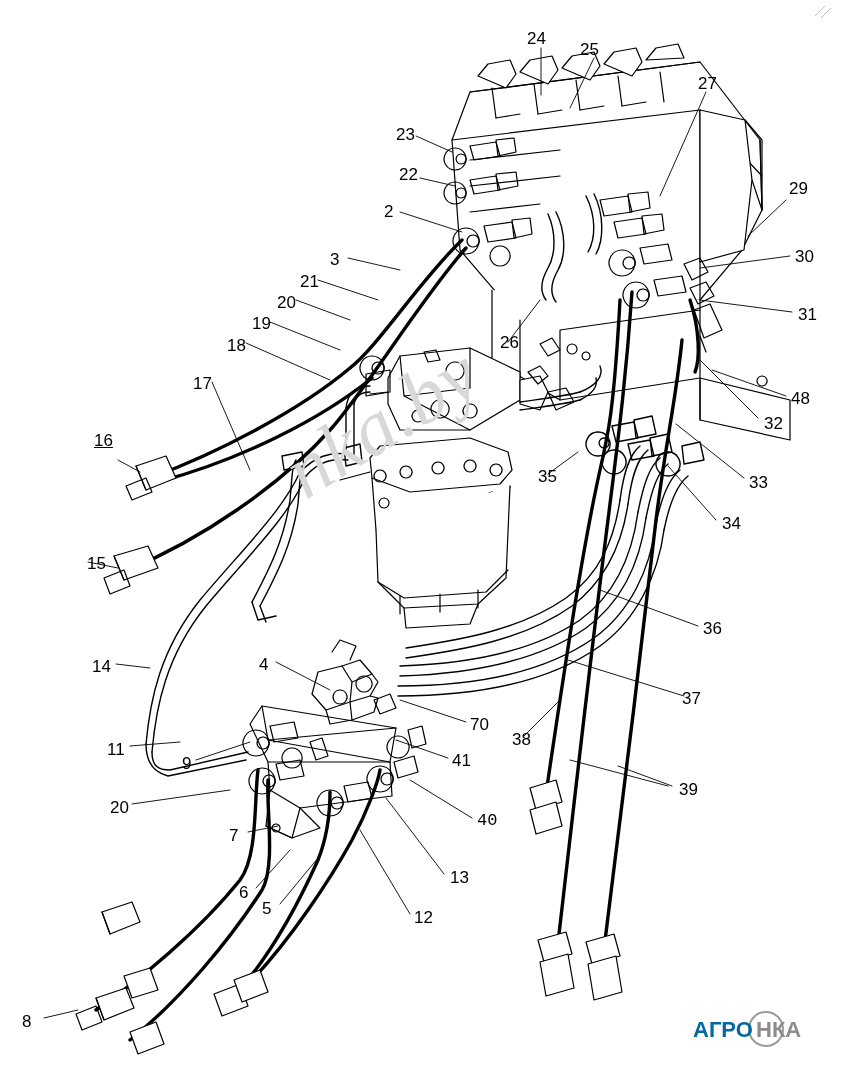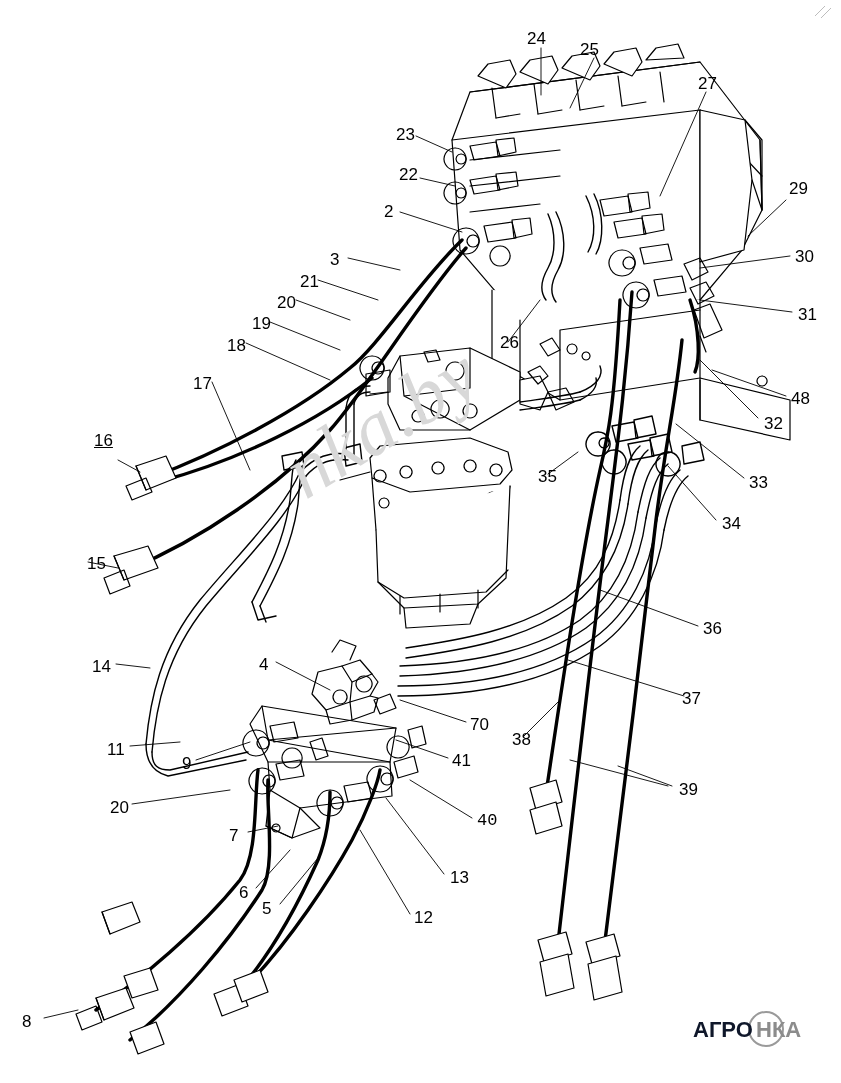--- a/index.html
+++ b/index.html
@@ -52,21 +52,21 @@
     width: 130px;
     height: 46px;
   }
   #logo-badge .logo-word {
     position: absolute;
     left: 0;
     top: 9px;
     font-family: "Liberation Sans", sans-serif;
     font-size: 22px;
     font-weight: bold;
-    color: #0f172a;
+    color: #0369a1;
     letter-spacing: 0px;
   }
   #logo-badge .logo-word2 {
     position: absolute;
     left: 63px;
     top: 9px;
     font-family: "Liberation Sans", sans-serif;
     font-size: 22px;
     font-weight: bold;
     color: #8c8c8c;

